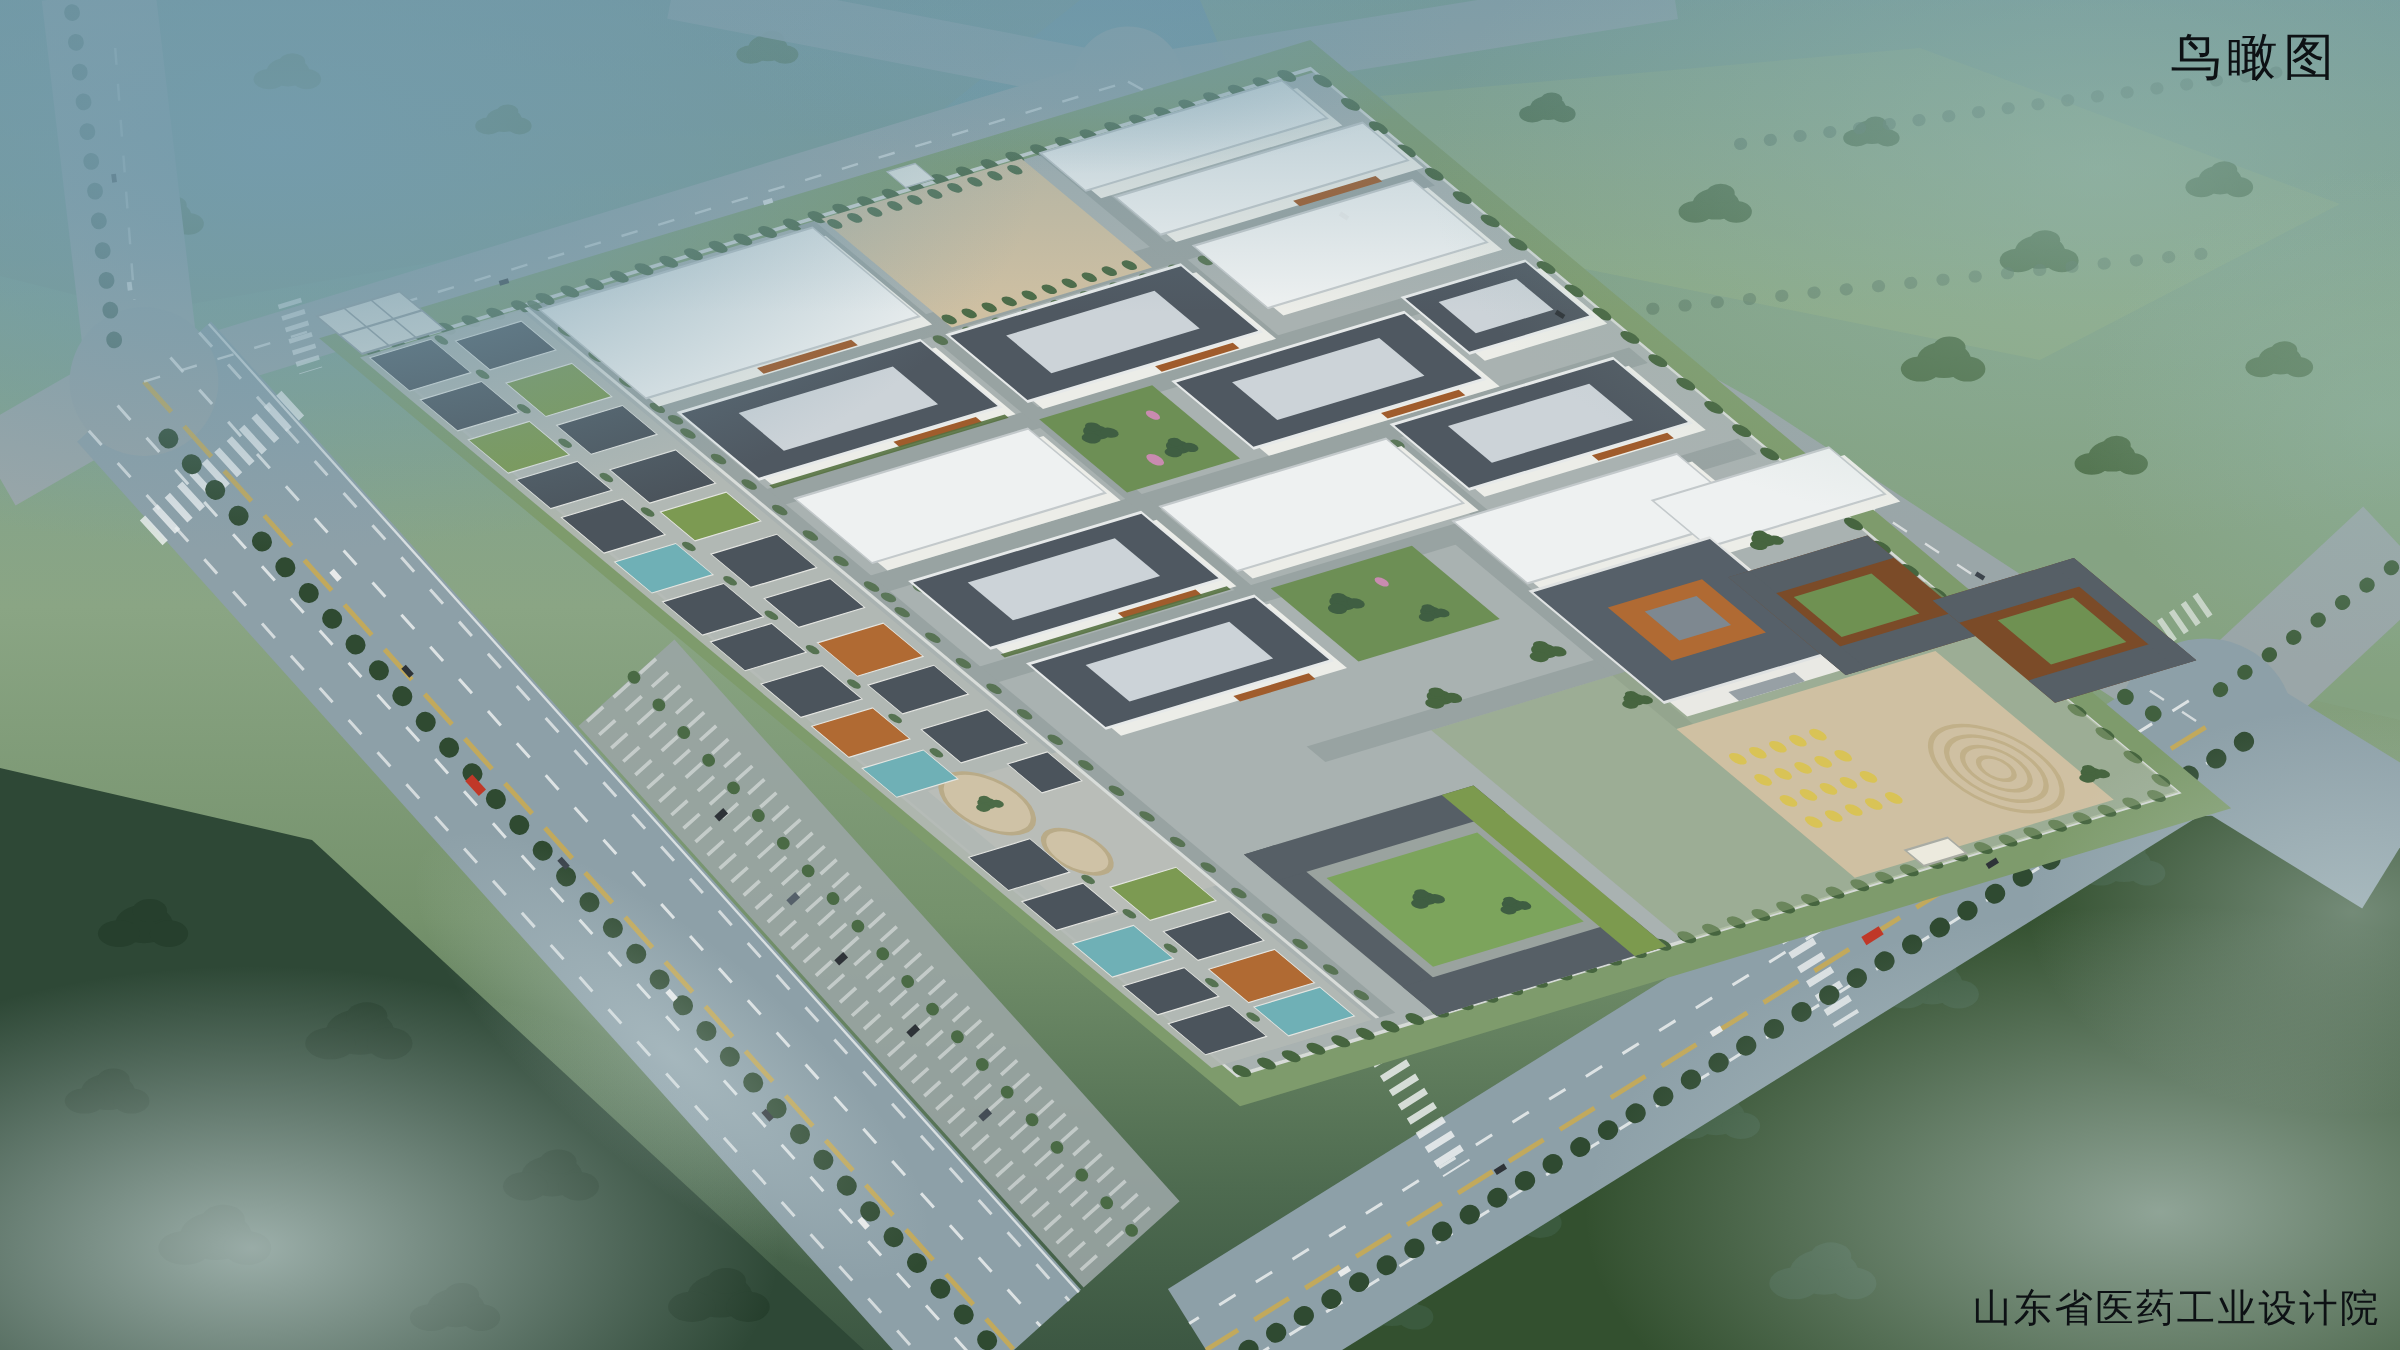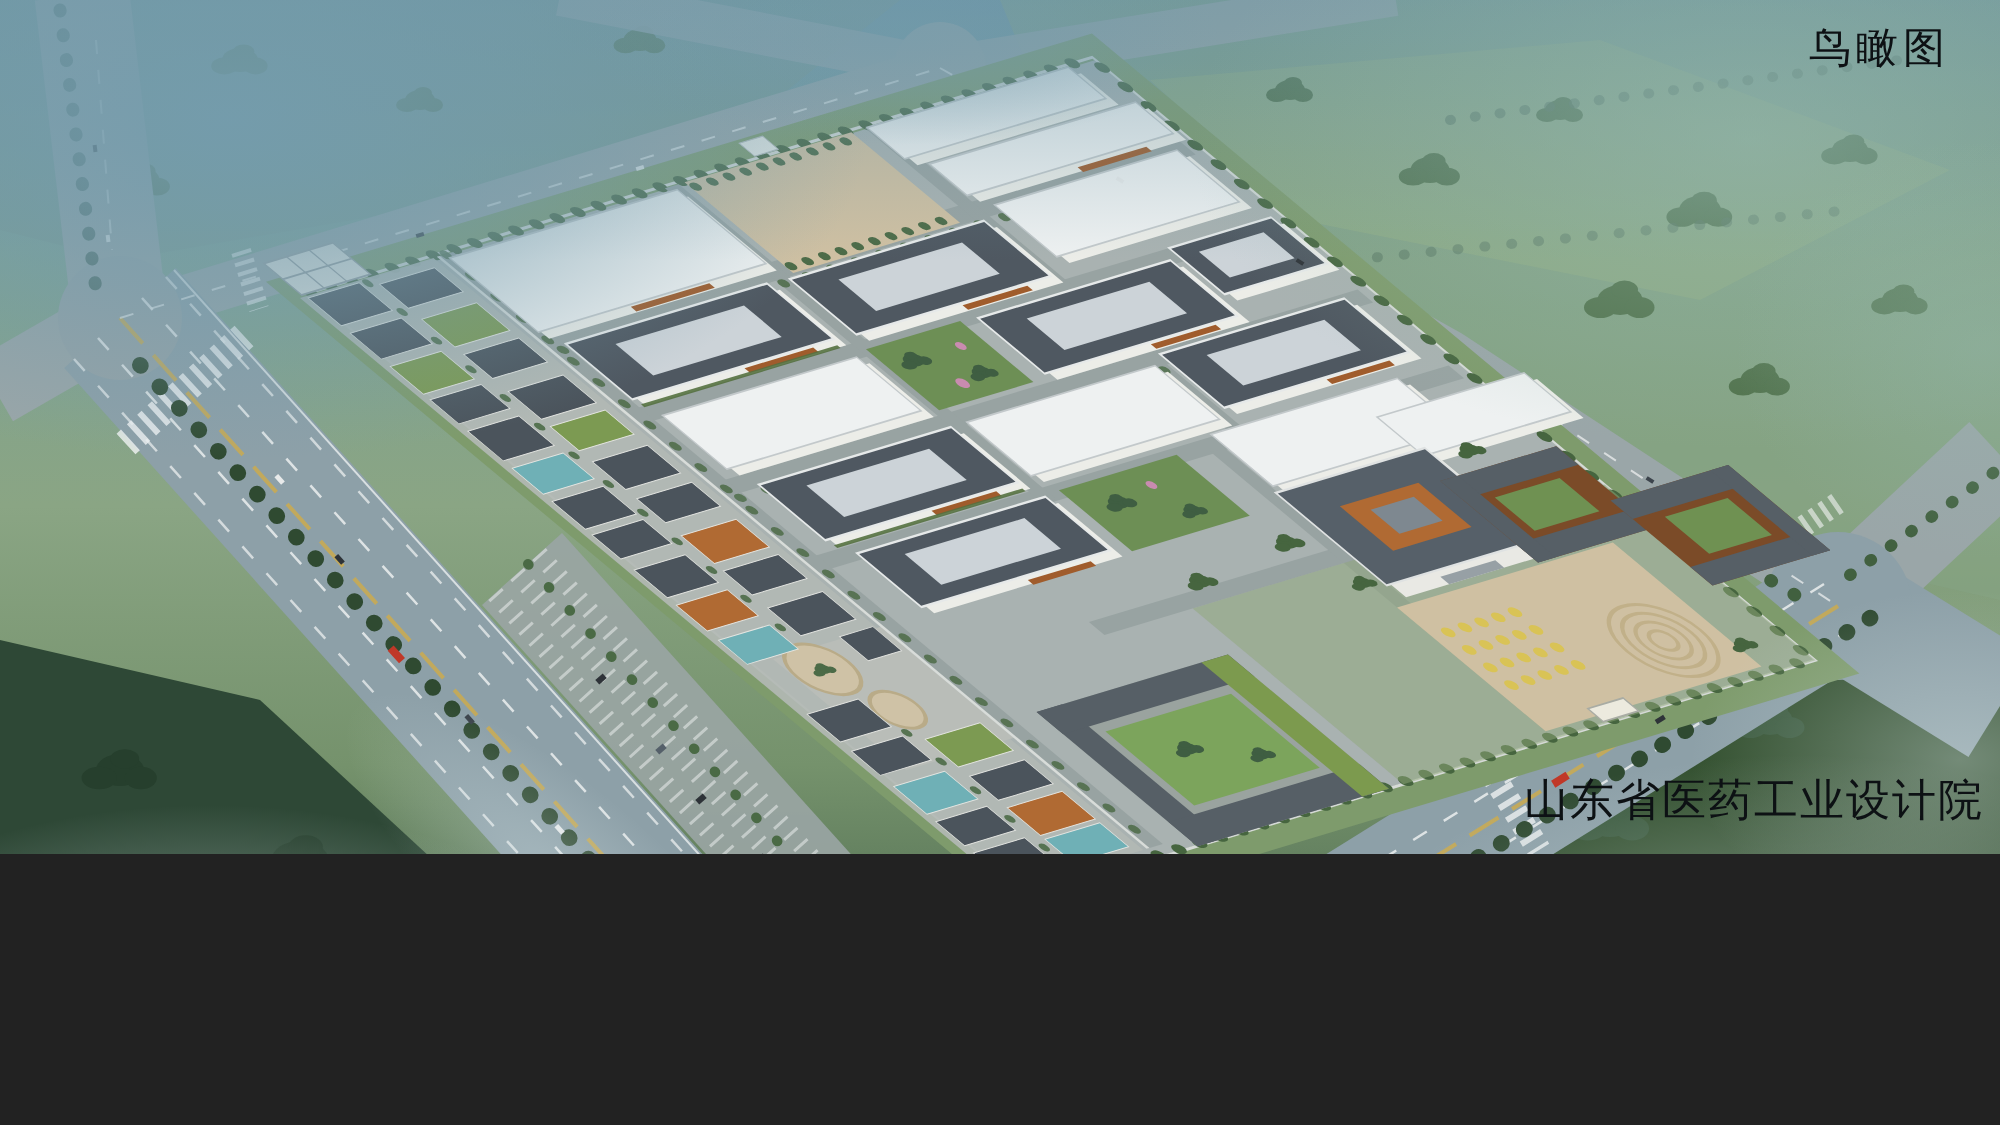--- a/index.html
+++ b/index.html
@@ -1,21 +1,21 @@
 <!DOCTYPE html>
 <html><head>
 <meta charset="utf-8">
 <style>
   html,body{margin:0;padding:0;background:#222;}
-  .canvas{position:relative;width:2000px;height:854px;overflow:hidden;
+  .canvas{position:relative;width:2000px;height:1125px;overflow:hidden;
           font-family:Liberation Mono, monospace;}
   .canvas svg{position:absolute;left:0;top:0;}
   .caption{position:absolute;color:#0d1114;}
   .caption-view{top:20px;right:50px;font-size:42px;letter-spacing:5px;font-weight:500;}
-  .caption-credit{bottom:24px;right:16px;font-size:44px;letter-spacing:2px;font-weight:500;}
+  .caption-credit{bottom:12px;right:16px;font-size:32px;letter-spacing:2px;font-weight:500;}
   
   .roofD{fill:#4f5861;stroke:#e6e9e9;stroke-width:2;}
   .roofDi{fill:#ccd3d8;}
   .roofW{fill:#eef1f1;stroke:#c3c9cb;stroke-width:1.5;}
   .wall{fill:#ecede8;}
   .lv{fill:#a05c2c;}
   .hedge{fill:#557140;opacity:.9;}
   .cr{fill:#4b545c;stroke:#e4e5e1;stroke-width:.8;}
   .crg{fill:#7c9a52;stroke:#e4e5e1;stroke-width:.8;}
   .cro{fill:#b06a33;stroke:#e4e5e1;stroke-width:.8;}

